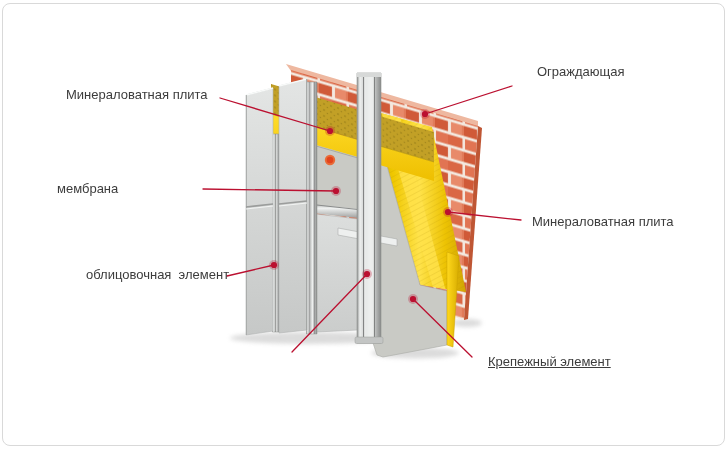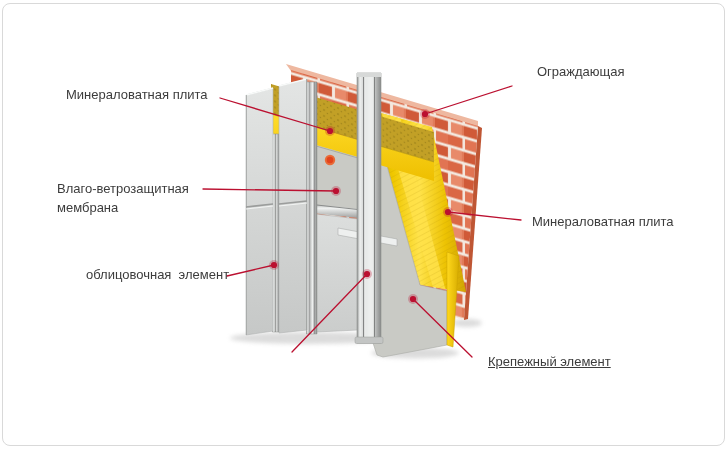--- a/index.html
+++ b/index.html
@@ -1,21 +1,21 @@
 <!DOCTYPE html>
 <html style="--background: #ffffff; --frame: #d9d9d9; --label_text: #3c3c3c; --leader: #bb1030; --brick: #da6745; --brick_mortar: #f3e8df; --brick_top: #eeb8a0; --insulation: #f5c900; --insulation_dark: #c2a026; --membrane: #c9cac5; --panel: #d6d8d7; --fastener: #ee5a1f;"><head>
 <meta charset="utf-8">
 <style>
   html,body{margin:0;padding:0;background:#fff;}
   .canvas{position:relative;width:728px;height:450px;background:var(--background,#fff);
           font-family:"Liberation Sans",sans-serif;overflow:hidden;}
   .frame{position:absolute;left:2px;top:3px;right:3px;bottom:4px;
          border:1px solid var(--frame,#d9d9d9);border-radius:8px;pointer-events:none;}
   .stage-svg{position:absolute;left:0;top:0;}
-  .label{position:absolute;font-size:13px;line-height:19px;color:var(--label_text,#3c3c3c);}
+  .label{position:absolute;font-size:13px;line-height:19px;color:var(--label_text,#3c3c3c);text-align:center;}
   .label .ln{display:block;white-space:pre;}
   #lb-mwl {left:66px;  top:85px;}
   #lb-mem {left:57px;  top:179px;}
   #lb-dec {left:86px;  top:265px;}
   #lb-rail{left:207px; top:356px;}
   #lb-enc {left:537px; top:62px;}
   #lb-mwr {left:532px; top:212px;}
   #lb-fast{left:488px; top:352px;text-decoration:underline;}
 </style>
 </head>
@@ -202,21 +202,20 @@
         <circle cx="413" cy="299" r="5" style="fill:var(--leader,#bb1030)" opacity="0.28"></circle>
         <circle cx="413" cy="299" r="3.1" style="fill:var(--leader,#bb1030)"></circle>
       </g>
     </g>
   </svg>
 
   <div class="label" id="lb-mwl">
     <span class="ln">Минераловатная плита</span>
   </div>
   <div class="label" id="lb-mem">
-    <span class="ln">Влаго-ветрозащитная</span>
     <span class="ln">мембрана</span>
   </div>
   <div class="label" id="lb-dec">
     <span class="ln">облицовочная  элемент</span>
   </div>
   <div class="label" id="lb-enc">
     <span class="ln">Ограждающая</span>
   </div>
   <div class="label" id="lb-mwr">
     <span class="ln">Минераловатная плита</span>

